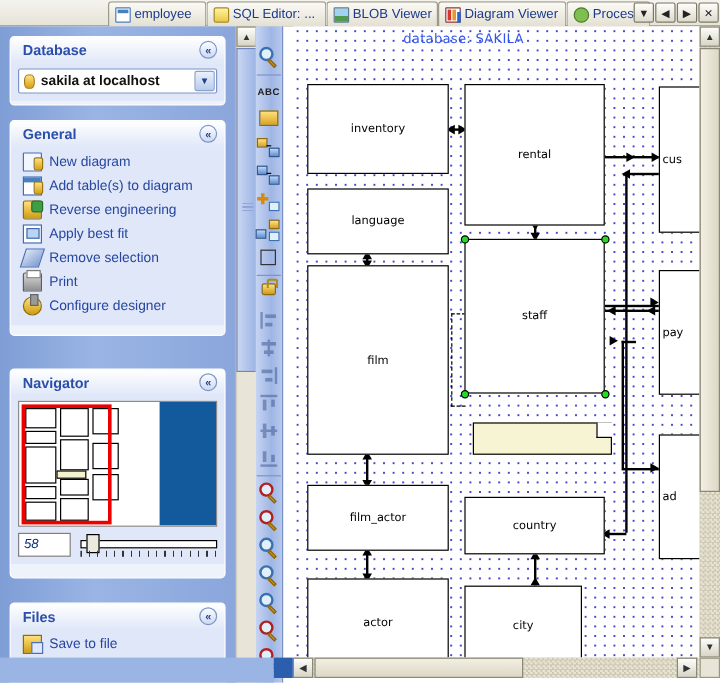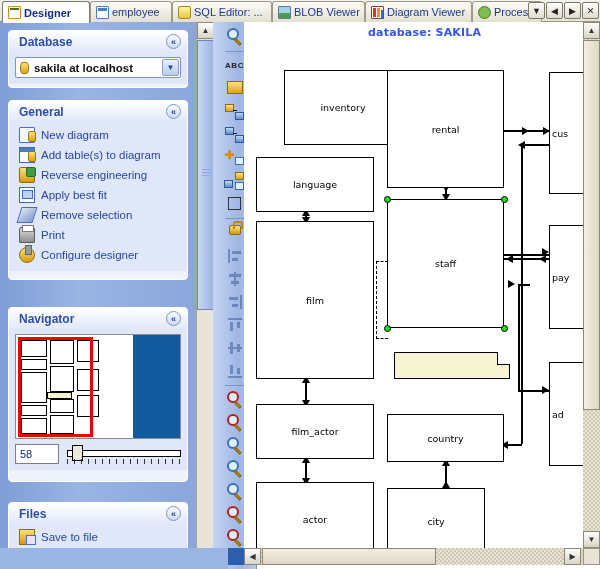--- a/index.html
+++ b/index.html
@@ -144,21 +144,21 @@
     background: #fff; border: 1px solid #8b8b8b;
     overflow: hidden;
   }
   #nav-blue { position:absolute; right:0; top:0; width:47px; height:100%; background:#125a9c; }
   .nt-box { position:absolute; background:#fff; border:1.5px solid #000; }
   .nt-note { position:absolute; background:#f5f2d0; border:1.5px solid #000; }
   #nav-view {
     position:absolute; left:2px; top:2px; width:75px; height:100px;
     border: 3px solid #ee0000;
   }
-  .nav-ctrl { display:flex; align-items:center; gap:8px; margin-top:5px; }
+  .nav-ctrl { display:flex; align-items:center; gap:8px; margin-top:5px;font-style:italic; }
   #zoom-val {
     width: 44px; height: 20px; background:#fff; border:1px solid #7f7f7f;
     font-size: 11px; color:#0a2a7a; display:flex; align-items:center; padding-left:4px;
   }
   #zoom-slider { position:relative; flex:1; height:20px; }
   #zoom-track { position:absolute; left:0; top:6px; right:0; height:7px; background:#fff; border:1.5px solid #000; }
   #zoom-knob { position:absolute; left:5px; top:1px; width:11px; height:16px; background:#eceadf; border:1.5px solid #000; }
   #zoom-ticks { position:absolute; left:0; top:15px; right:0; height:5px;
     background-image: repeating-linear-gradient(90deg, #333 0 1px, transparent 1px 7px); }
 
@@ -173,24 +173,24 @@
   #side-sb-thumb {
     position:absolute; left:0; top:18px; width:17px; height:270px;
     background: linear-gradient(90deg,#c9d7f3,#9db4e4);
     border: 1px solid #6f86bd;
   }
   #side-sb-grip { position:absolute; left:4px; top:128px; width:9px; height:7px;
     background-image: repeating-linear-gradient(#8fa7d8 0 1px, transparent 1px 3px); }
 
   
   #vtool {
-    position:absolute; left:213px; top:22px; width:44px; height:547px;
+    position:absolute; left:213px; top:22px; width:23px; height:547px;
     background: linear-gradient(90deg,#c6d5f2,#9fb6e4 60%, #b6c8ee 100%);
     border-right:1px solid #7b90c2;
-    padding-top: 3px;
+    padding-top: 14px;
   }
   .vt { position:relative; width:22px; height:22px; margin:1px auto; }
   .vt-sep { width:20px; height:1px; margin:3px auto; background:#7e93c4; }
   .mag { position:absolute; left:3px; top:2px; width:12px; height:12px; border-radius:50%;
          border:2px solid #3a6fb0; background:#dff0fb; }
   .mag-h { position:absolute; left:12px; top:12px; width:8px; height:3px; background:#c8901c;
            transform: rotate(45deg); transform-origin: 0 0; border:1px solid #8a6310; }
   .mag.red { border-color:#b02020; }
   .abc { font-size:8px; font-weight:bold; color:#222; text-align:center; line-height:22px; letter-spacing:0.5px; }
   .shp-note { position:absolute; left:3px; top:3px; width:16px; height:13px;
@@ -212,22 +212,22 @@
     position:absolute; left:244px; top:22px; width:339px; height:526px;
     background:#ffffff;
     overflow:hidden;
   }
   #dots {
     position:absolute; left:0; top:0; width:100%; height:100%;
     background-image: radial-gradient(#4444cc 0.6px, transparent 0.7px);
     background-size: 8px 8px;
   }
   #canvas-title {
-    position:absolute; left:124px; top:4px;
-    color:#3355ee; font-weight:bold; font-size:11px; letter-spacing:0.2px;
+    position:absolute; left:92px; top:4px;
+    color:#3355ee; font-weight:normal; font-size:11px; letter-spacing:0.2px;
     font-family:"DejaVu Sans", sans-serif;
   }
   .tbl {
     position:absolute; background:#fff; border:1.5px solid #000;
     display:flex; align-items:center; justify-content:center;
     font-size:9.5px; color:#000; font-family:"DejaVu Sans", sans-serif;
     overflow:hidden;
   }
   .tbl.sel { }
   .handle { position:absolute; width:7px; height:7px; background:#22dd22; border:1px solid #000; border-radius:50%; }
@@ -257,24 +257,20 @@
   #corner { position:absolute; left:583px; top:548px; width:17px; height:17px; background:#e8e5d8; border:1px solid #9a9684; }
   #bl-corner { position:absolute; left:228px; top:548px; width:16px; height:17px; background:#2b5fae; }
   #status-strip { position:absolute; left:0; top:548px; width:228px; height:21px; background:#9ab4e4; }
 </style>
 </head>
 <body>
 
 <div id="app">
 
   <div id="tabbar">
-    <div class="tab active" style="left:2px; width:88px;">
-      <span class="tab-ico ico-designer"></span>
-      <span>Designer</span>
-    </div>
     <div class="tab" style="left:90px; width:82px;">
       <span class="tab-ico ico-table"></span>
       <span>employee</span>
     </div>
     <div class="tab" style="left:172px; width:100px;">
       <span class="tab-ico ico-sql"></span>
       <span>SQL Editor: ...</span>
     </div>
     <div class="tab" style="left:272px; width:93px;">
       <span class="tab-ico ico-blob"></span>
@@ -567,21 +563,21 @@
     <div class="arw arw-r" style="left:264px; top:258px;"></div>
     <div class="conn" style="left:274px; top:368px; width:32px; height:1.5px;"></div>
     <div class="arw arw-r" style="left:298px; top:364px;"></div>
 
     <div class="conn" style="left:201px; top:440px; width:1.5px; height:26px;"></div>
     <div class="arw arw-u" style="left:198px; top:437px;"></div>
     <div class="arw arw-u" style="left:198px; top:459px;"></div>
 
     <div class="dash-br" style="left:132px; top:239px; width:12px; height:78px;"></div>
 
-    <div class="tbl" style="left:12px;  top:48px;  width:118px; height:75px;margin-left:28px;">
+    <div class="tbl" style="left:12px;  top:48px;  width:118px; height:75px;">
         <span>inventory</span>
       </div>
     <div class="tbl" style="left:12px;  top:135px; width:118px; height:55px;">
         <span>language</span>
       </div>
     <div class="tbl" style="left:12px;  top:199px; width:118px; height:158px;">
         <span>film</span>
       </div>
     <div class="tbl" style="left:12px;  top:382px; width:118px; height:55px;">
         <span>film_actor</span>

